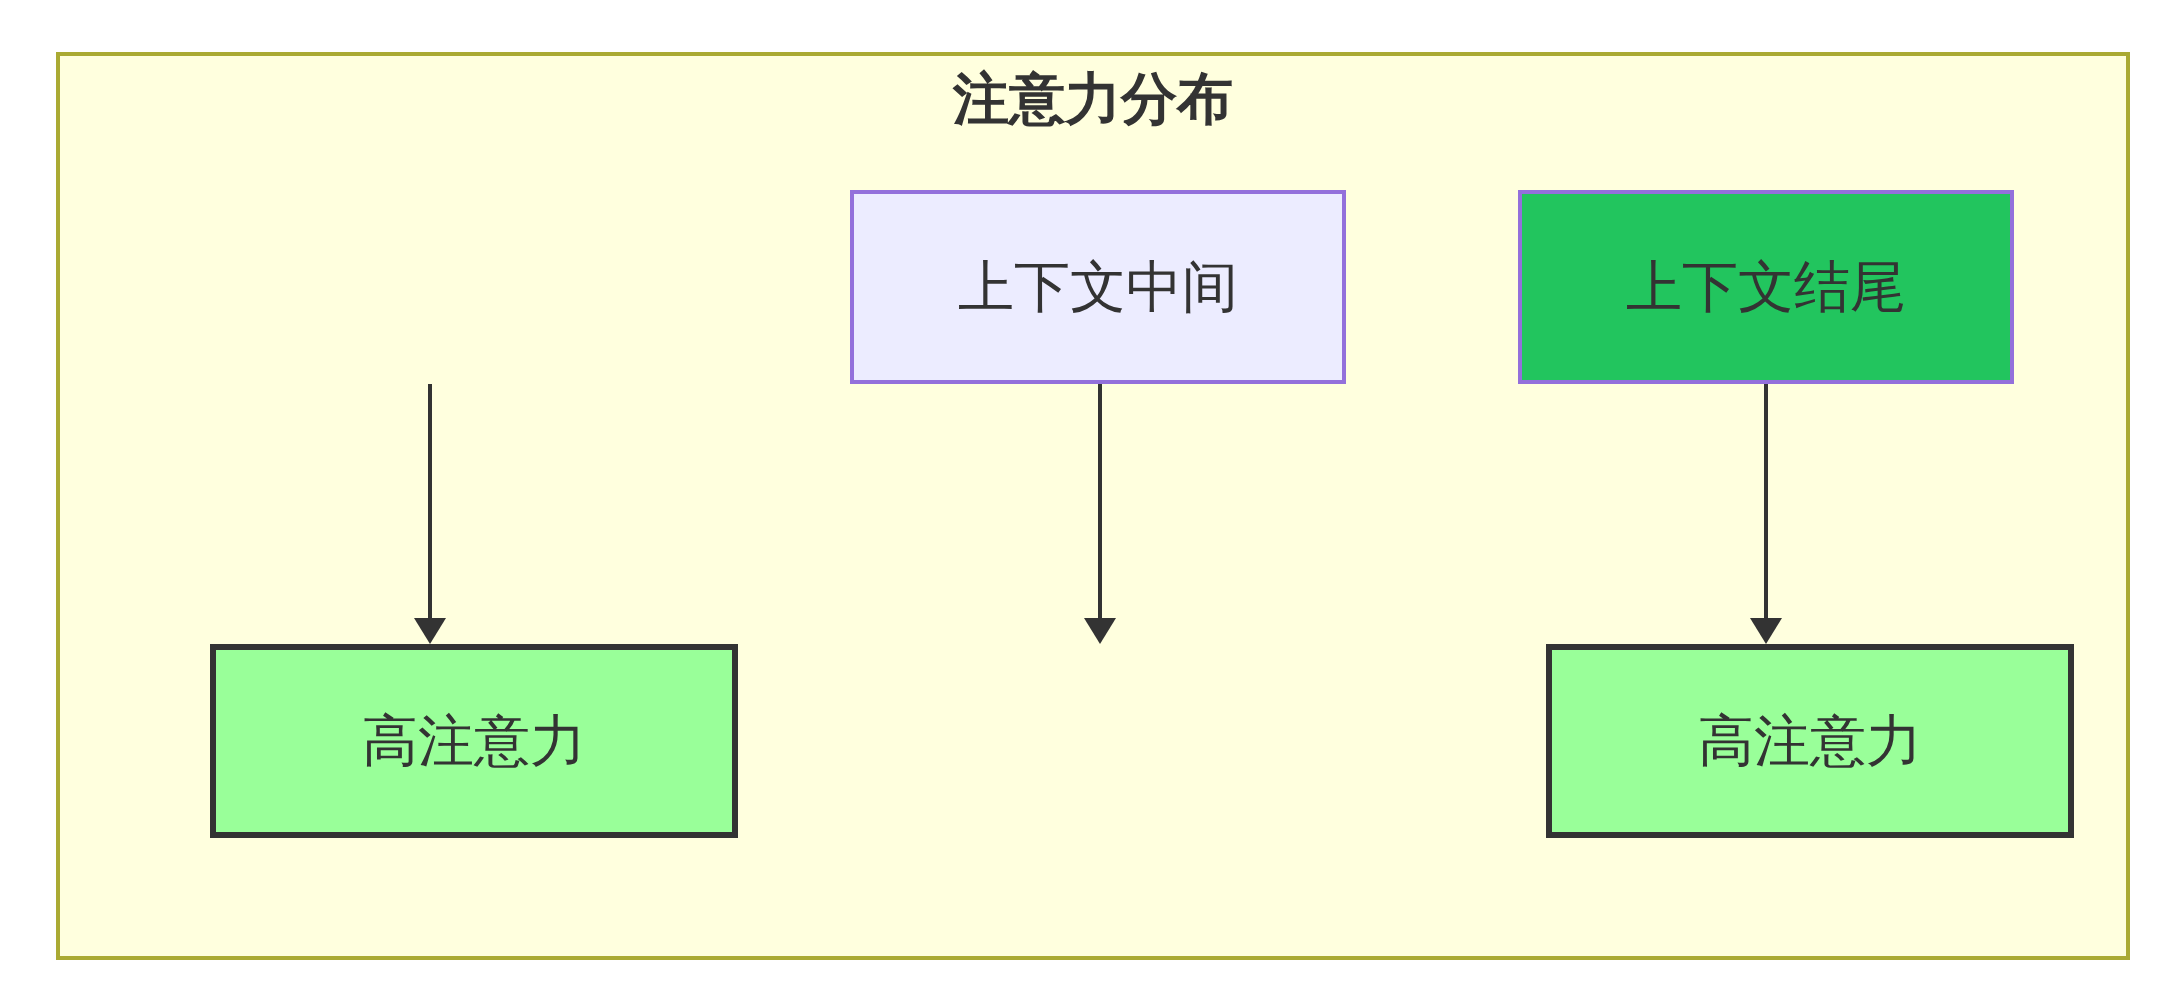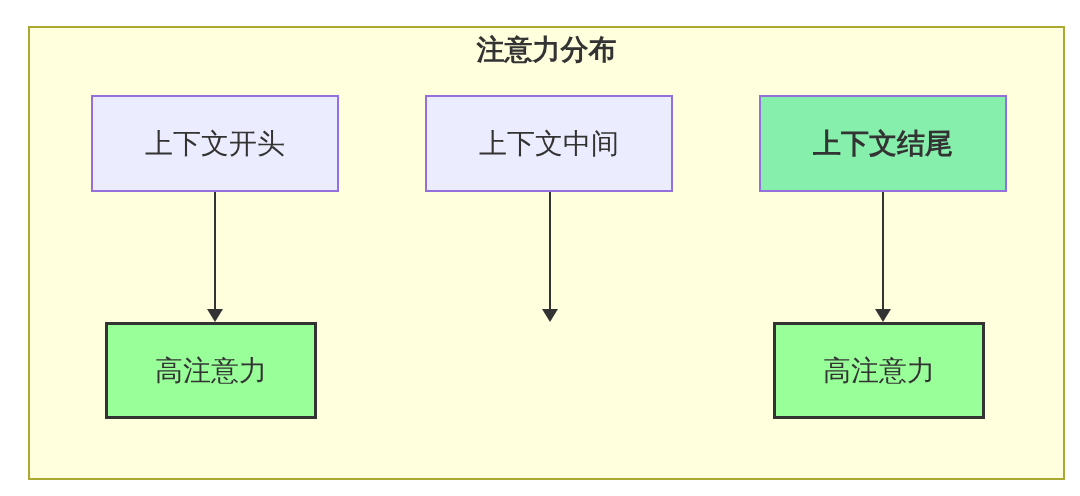--- a/index.html
+++ b/index.html
@@ -50,21 +50,21 @@
   }
   .node.source {
     background: #ececff;
     border: 2px solid #9370db;
     width: 248px;
     height: 97px;
     top: 67px;
   }
   .node.target {
     border: 3px solid #333333;
-    width: 212px;
+    width: 264px;
     height: 97px;
     top: 294px;
   }
   .node.target.high { background: #99ff99; }
   .node.target.low  { background: #ff9999; }
   .src-1 { left: 61px;  }
   .src-2 { left: 395px; }
   .src-3 { left: 729px; }
   .tgt-1 { left: 75px;  }
   .tgt-2 { left: 410px; }
@@ -98,27 +98,24 @@
   }
 </style>
 </head>
 <body>
 
 <div class="stage">
   <div class="cluster">
 
     <div class="cluster-title" style="color: rgb(51, 51, 51);">注意力分布</div>
 
-    <div class="node source src-1" style="background-color: rgb(236, 236, 255); border-color: rgb(147, 112, 219);">
-      <span>上下文开头</span>
-    </div>
     <div class="node source src-2" style="background-color: rgb(236, 236, 255); border-color: rgb(147, 112, 219);">
       <span>上下文中间</span>
     </div>
-    <div class="node source src-3" style="background-color: #86efac; border-color: rgb(147, 112, 219); font-weight: bold;">
+    <div class="node source src-3" style="background-color: #22c55e; border-color: rgb(147, 112, 219);">
       <span>上下文结尾</span>
     </div>
 
     <div class="arrow arr-1">
       <div class="shaft" style="background-color: rgb(51, 51, 51);"></div>
       <div class="head" style="border-top-color: rgb(51, 51, 51);"></div>
     </div>
     <div class="arrow arr-2">
       <div class="shaft" style="background-color: rgb(51, 51, 51);"></div>
       <div class="head" style="border-top-color: rgb(51, 51, 51);"></div>

